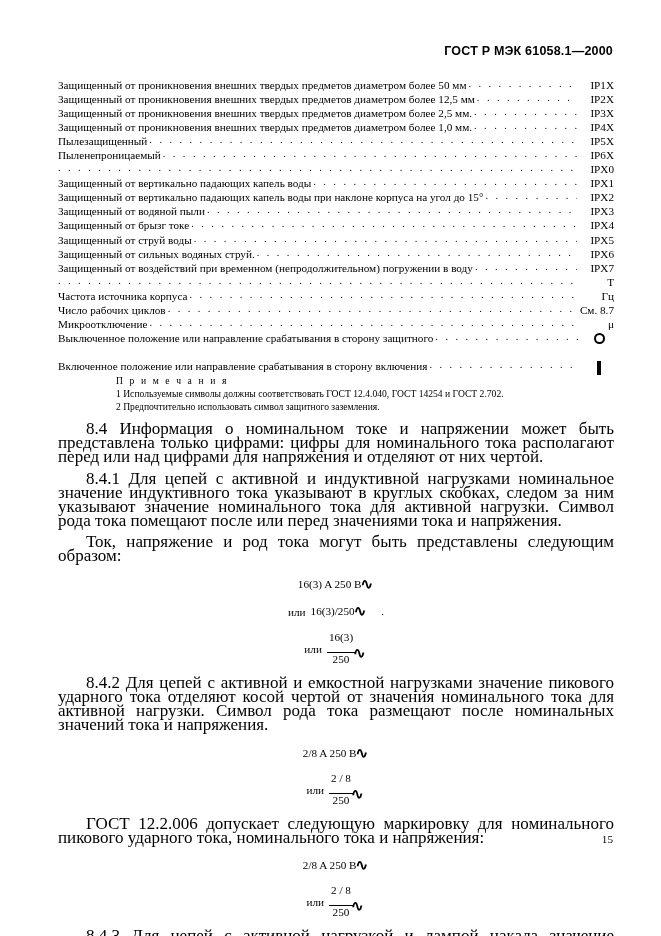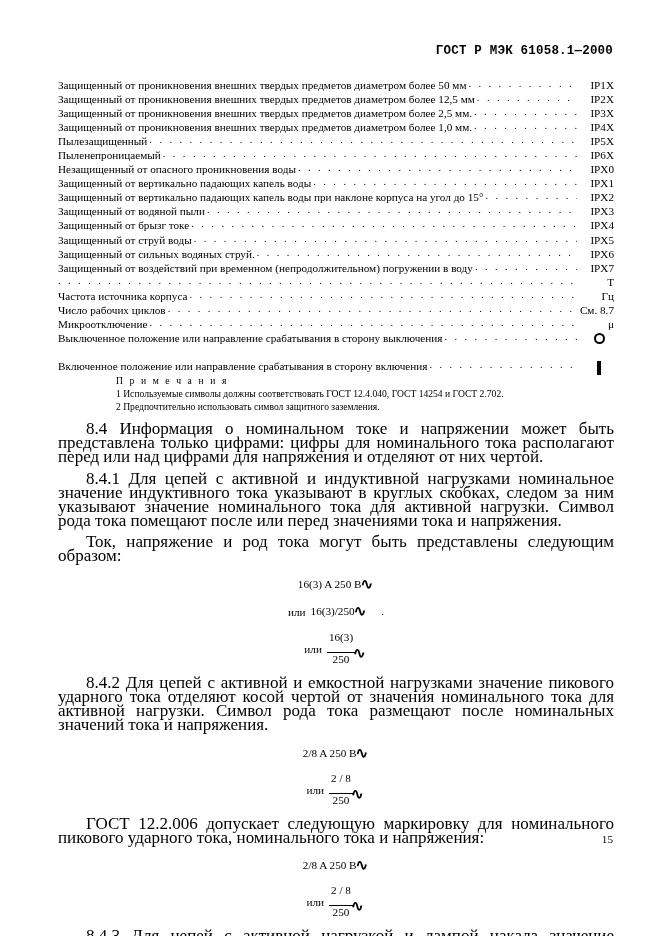--- a/index.html
+++ b/index.html
@@ -26,21 +26,21 @@
   
   .doc-header {
     position: absolute;
     left: 0;
     top: 44px;
     width: 613px;
     text-align: right;
     font-weight: bold;
     font-size: 12.5px;
     letter-spacing: 0.2px;
-    font-family: Liberation Mono, monospace;
+    font-family: Liberation Sans, sans-serif;
   }
 
   
   .content {
     position: absolute;
     left: 58px;
     top: 78px;
     width: 556px;
   }
 
@@ -235,21 +235,20 @@
         <span class="leader-label">Пылезащищенный</span>
         <span class="leader-dots">. . . . . . . . . . . . . . . . . . . . . . . . . . . . . . . . . . . . . . . . . . . . . . . . . . . . . . . . . . . . . . . . . . . . . . . . . . . . . . . . . . . . . . . . . . . . . . . . . .</span>
         <span class="leader-code">IP5X</span>
       </div>
       <div class="leader-row">
         <span class="leader-label">Пыленепроницаемый</span>
         <span class="leader-dots">. . . . . . . . . . . . . . . . . . . . . . . . . . . . . . . . . . . . . . . . . . . . . . . . . . . . . . . . . . . . . . . . . . . . . . . . . . . . . . . . . . . . . . . . . . . . . . . . . .</span>
         <span class="leader-code">IP6X</span>
       </div>
       <div class="leader-row">
-        <span class="leader-label">Незащищенный от опасного проникновения воды</span>
         <span class="leader-dots">. . . . . . . . . . . . . . . . . . . . . . . . . . . . . . . . . . . . . . . . . . . . . . . . . . . . . . . . . . . . . . . . . . . . . . . . . . . . . . . . . . . . . . . . . . . . . . . . . .</span>
         <span class="leader-code">IPX0</span>
       </div>
       <div class="leader-row">
         <span class="leader-label">Защищенный от вертикально падающих капель воды</span>
         <span class="leader-dots">. . . . . . . . . . . . . . . . . . . . . . . . . . . . . . . . . . . . . . . . . . . . . . . . . . . . . . . . . . . . . . . . . . . . . . . . . . . . . . . . . . . . . . . . . . . . . . . . . .</span>
         <span class="leader-code">IPX1</span>
       </div>
       <div class="leader-row">
         <span class="leader-label">Защищенный от вертикально падающих капель воды при наклоне корпуса на угол до 15°</span>
@@ -295,21 +294,21 @@
         <span class="leader-dots">. . . . . . . . . . . . . . . . . . . . . . . . . . . . . . . . . . . . . . . . . . . . . . . . . . . . . . . . . . . . . . . . . . . . . . . . . . . . . . . . . . . . . . . . . . . . . . . . . .</span>
         <span class="leader-code">См. 8.7</span>
       </div>
       <div class="leader-row">
         <span class="leader-label">Микроотключение</span>
         <span class="leader-dots">. . . . . . . . . . . . . . . . . . . . . . . . . . . . . . . . . . . . . . . . . . . . . . . . . . . . . . . . . . . . . . . . . . . . . . . . . . . . . . . . . . . . . . . . . . . . . . . . . .</span>
         <span class="leader-code">μ</span>
       </div>
 
       <div class="leader-row sym-row">
-        <span class="leader-label">Выключенное положение или направление срабатывания в сторону выключения</span>
+        <span class="leader-label">Выключенное положение или направление срабатывания в сторону защитного</span>
         <span class="leader-dots">. . . . . . . . . . . . . . . . . . . . . . . . . . . . . . . . . . . . . . . . . . . . . . . . . . . . . . . . . . . . . . . . . . . . . . . . . . . . . . . . . . . . . . . . . . . . . . . . . .</span>
         <span class="leader-code"><span class="glyph-circle"></span></span>
       </div>
 
       <div class="gap-row"></div>
 
       <div class="leader-row sym-row">
         <span class="leader-label">Включенное положение или направление срабатывания в сторону включения</span>
         <span class="leader-dots">. . . . . . . . . . . . . . . . . . . . . . . . . . . . . . . . . . . . . . . . . . . . . . . . . . . . . . . . . . . . . . . . . . . . . . . . . . . . . . . . . . . . . . . . . . . . . . . . . .</span>
         <span class="leader-code"><span class="glyph-bar"></span></span>

